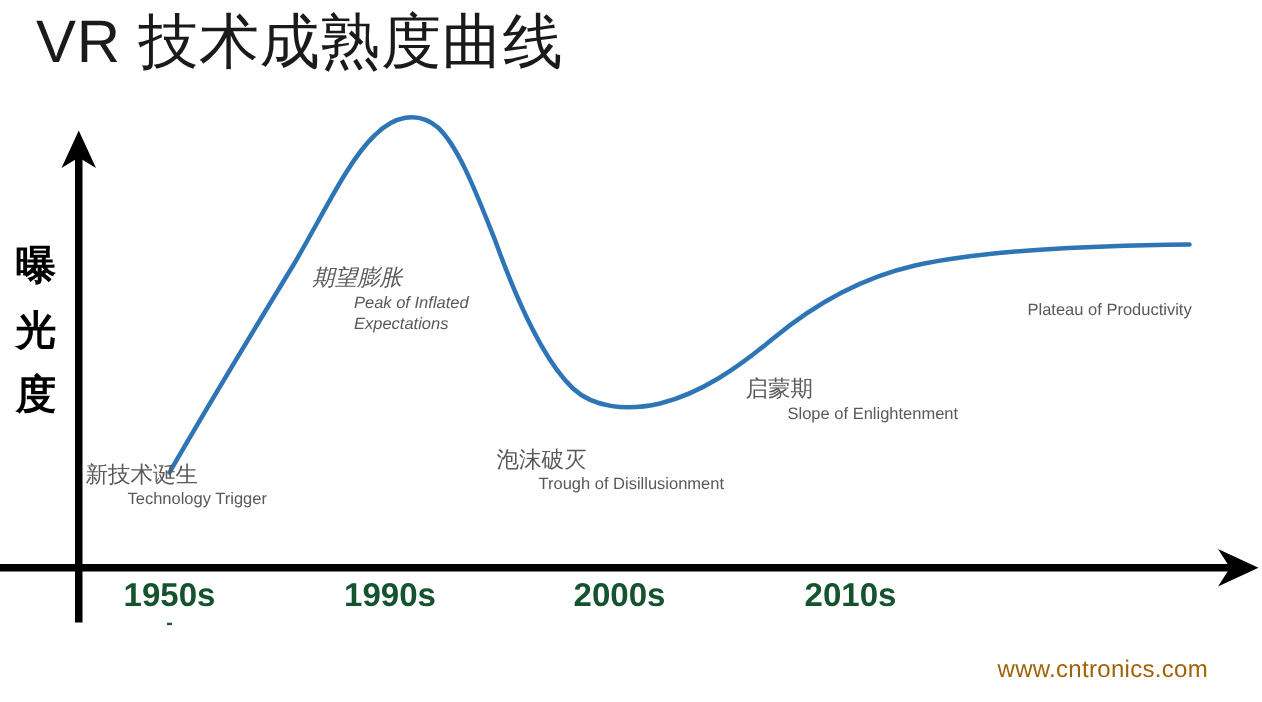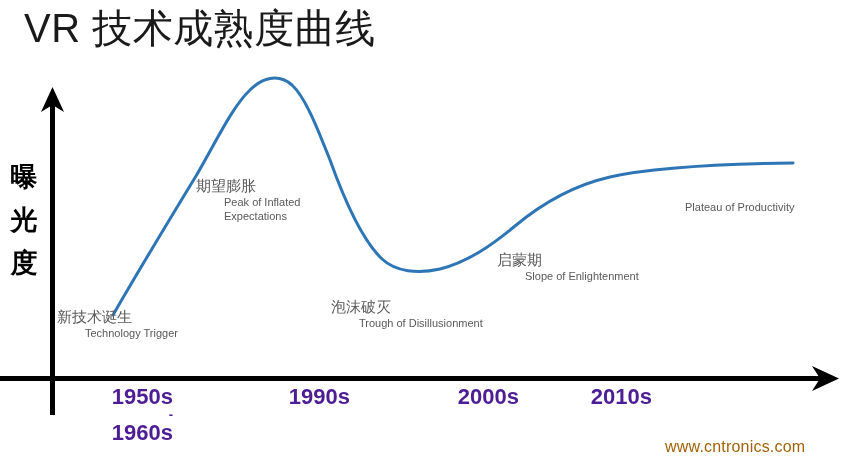--- a/index.html
+++ b/index.html
@@ -65,50 +65,50 @@
     color: #595959;
   }
   .phase .en {
     font-size: 11px;
     line-height: 14px;
     color: #595959;
     margin-left: 28px;
   }
 
   #phase-trigger   { left: 57px;  top: 307px; }
-  #phase-peak      { left: 196px; top: 176px; }
+  #phase-peak      { left: 208px; top: 176px; font-style: italic; }
   #phase-trough    { left: 331px; top: 297px; }
   #phase-slope     { left: 497px; top: 250px; }
   #phase-plateau   { left: 657px; top: 200px; }
 
   
   .xtick {
     position: absolute;
     font-size: 22px;
     font-weight: bold;
-    color: #4c1d95;
-    text-align: right;
+    color: #14532d;
+    text-align: center;
     line-height: 28px;
     white-space: nowrap;
   }
   .xtick .sub {
     display: block;
     font-size: 22px;
     font-weight: bold;
     line-height: 26px;
   }
   .xtick .dash {
     display: block;
     font-size: 13px;
     line-height: 10px;
     font-weight: bold;
   }
   #xtick-0 { left: 53px;  top: 384px; width: 120px; }
   #xtick-1 { left: 170px; top: 384px; width: 180px; }
-  #xtick-2 { left: 349px; top: 384px; width: 170px; }
+  #xtick-2 { left: 328px; top: 384px; width: 170px; }
   #xtick-3 { left: 482px; top: 384px; width: 170px; }
   #xtick-4 { left: 640px; top: 384px; width: 170px; }
 
   
   #watermark {
     position: absolute;
     left: 665px;
     top: 438px;
     font-size: 16px;
     color: #a16207;
@@ -172,21 +172,20 @@
     <div class="en">Trough of Disillusionment</div>
   </div>
 
   <div class="phase" id="phase-plateau">
     <div class="en">Plateau of Productivity</div>
   </div>
 
   <div class="xtick" id="xtick-0">
     <span class="sub">1950s</span>
     <span class="dash">-</span>
-    <span class="sub">1960s</span>
   </div>
   <div class="xtick" id="xtick-1">
     <span class="sub">1990s</span>
   </div>
   <div class="xtick" id="xtick-2">
     <span class="sub">2000s</span>
   </div>
   <div class="xtick" id="xtick-3">
     <span class="sub">2010s</span>
   </div>

